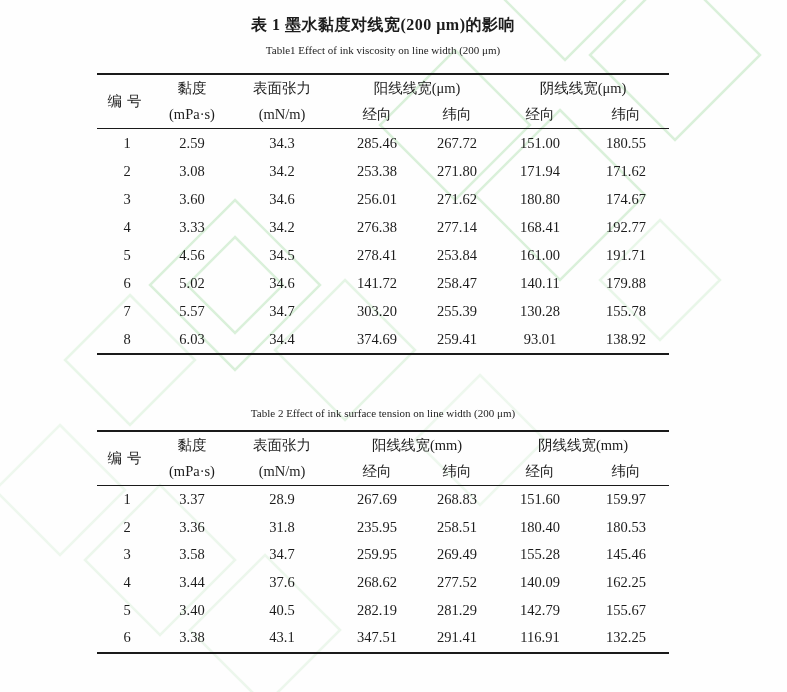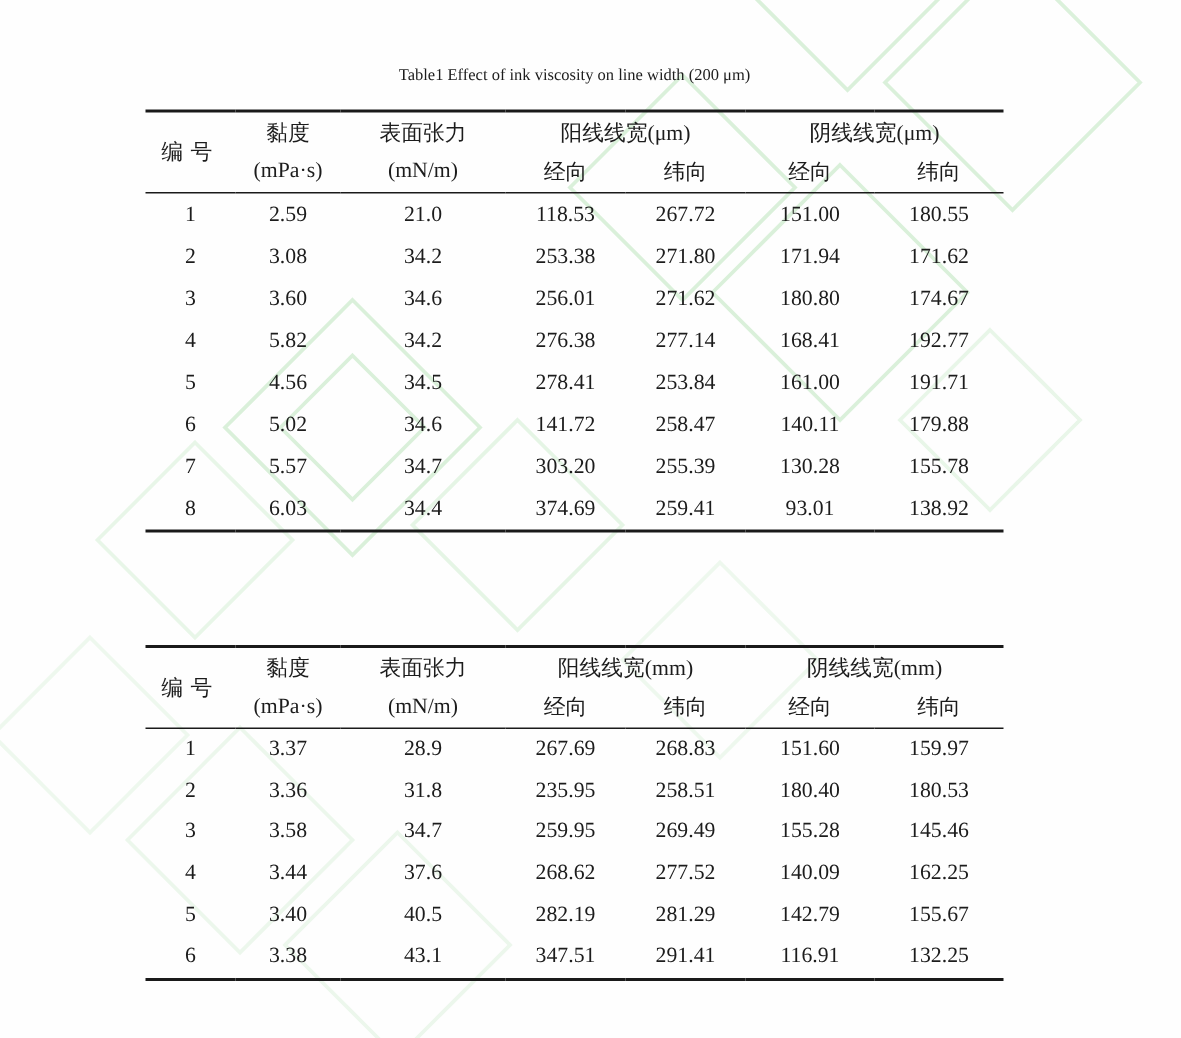--- a/index.html
+++ b/index.html
@@ -76,20 +76,21 @@
     <path d="M235 200 L320 285 L235 370 L150 285 Z"></path>
     <path d="M235 237 L283 285 L235 333 L187 285 Z"></path>
     <path d="M345 280 L415 350 L345 420 L275 350 Z" opacity="0.7"></path>
     <path d="M130 295 L195 360 L130 425 L65 360 Z" opacity="0.6"></path>
     <path d="M480 375 L545 440 L480 505 L415 440 Z" opacity="0.45"></path>
     <path d="M160 485 L235 560 L160 635 L85 560 Z" opacity="0.5"></path>
     <path d="M265 555 L340 630 L265 705 L190 630 Z" opacity="0.5"></path>
     <path d="M60 425 L125 490 L60 555 L-5 490 Z" opacity="0.45"></path>
   </svg>
 
+  <div class="sect title-zh" id="s1-title">表 1 墨水黏度对线宽(200 μm)的影响</div>
   <div class="sect title-en" id="s1-sub">Table1 Effect of ink viscosity on line width (200 μm)</div>
 
   <div class="sect" id="s1-table">
     <table class="paper-table" id="table1">
       <colgroup>
         <col class="c1">
           <col class="c2">
           <col class="c3">
           <col class="c4">
         <col class="c5">
@@ -110,22 +111,22 @@
           <th>经向</th>
           <th>纬向</th>
           <th>经向</th>
           <th>纬向</th>
         </tr>
       </thead>
       <tbody>
           <tr>
             <td>1</td>
             <td>2.59</td>
-            <td>21.0</td>
-            <td>118.53</td>
+            <td>34.3</td>
+            <td>285.46</td>
             <td>267.72</td>
             <td>151.00</td>
             <td>180.55</td>
           </tr>
           <tr>
             <td>2</td>
             <td>3.08</td>
             <td>34.2</td>
             <td>253.38</td>
             <td>271.80</td>
@@ -136,21 +137,21 @@
             <td>3</td>
             <td>3.60</td>
             <td>34.6</td>
             <td>256.01</td>
             <td>271.62</td>
             <td>180.80</td>
             <td>174.67</td>
           </tr>
           <tr>
             <td>4</td>
-            <td>5.82</td>
+            <td>3.33</td>
             <td>34.2</td>
             <td>276.38</td>
             <td>277.14</td>
             <td>168.41</td>
             <td>192.77</td>
           </tr>
           <tr>
             <td>5</td>
             <td>4.56</td>
             <td>34.5</td>
@@ -183,20 +184,21 @@
             <td>34.4</td>
             <td>374.69</td>
             <td>259.41</td>
             <td>93.01</td>
             <td>138.92</td>
           </tr>
         </tbody>
     </table>
   </div>
 
+  <div class="sect title-en" id="s2-sub">Table 2 Effect of ink surface tension on line width (200 μm)</div>
 
   <div class="sect" id="s2-table">
     <table class="paper-table" id="table2">
       <colgroup>
         <col class="c1">
           <col class="c2">
           <col class="c3">
           <col class="c4">
         <col class="c5">
           <col class="c6">

